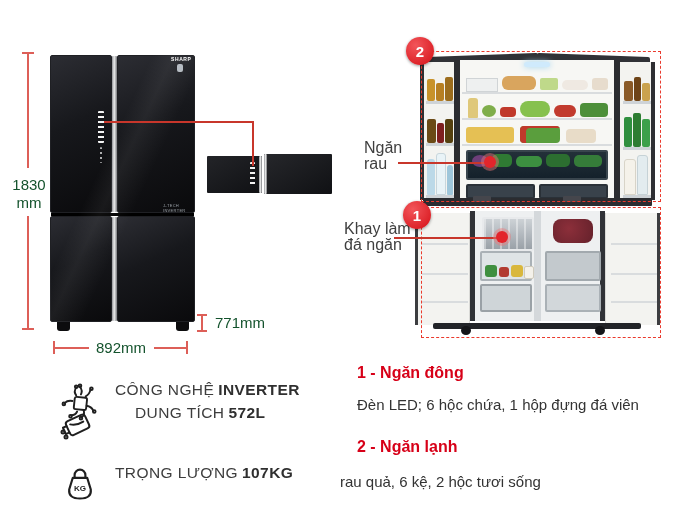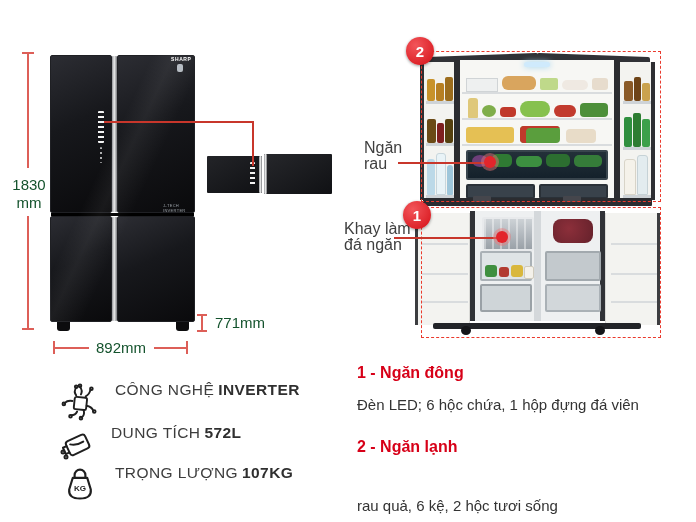--- a/index.html
+++ b/index.html
@@ -248,21 +248,21 @@
           <circle cx="35" cy="30" r="1.4"></circle>
           <circle cx="21" cy="37" r="1.4"></circle>
           <circle cx="10" cy="35" r="1.4"></circle>
       </svg>
     </div>
     <div class="feature-text">
       <span>CÔNG NGHỆ</span><b>INVERTER</b>
     </div>
   </div>
 
-  <div class="feature-row" style="left:56px;top:424px;">
+  <div class="feature-row" style="left:56px;top:404px;gap:24px;">
     <div class="feature-icon">
       <svg width="40" height="40" viewBox="0 0 40 40" fill="none" stroke="#1f1f1f" stroke-width="2" stroke-linecap="round" stroke-linejoin="round">
         <g transform="rotate(-25 20 20)">
           <rect x="11" y="13" width="21" height="15" rx="3"></rect>
           <path d="M11 17 h-4 v7 h4"></path>
           <path d="M15 17 q5 4 13 3"></path>
         </g>
         <circle cx="7" cy="27" r="1.5"></circle>
           <circle cx="10" cy="32" r="1.5"></circle>
       </svg>
@@ -282,15 +282,15 @@
     </div>
     <div class="feature-text">
       <span>TRỌNG LƯỢNG</span><b>107KG</b>
     </div>
   </div>
 
   <div class="note-title" style="left:357px;top:364px;">1 - Ngăn đông</div>
   <div class="note-line" style="left:357px;top:396px;">Đèn LED; 6 hộc chứa, 1 hộp đựng đá viên</div>
 
   <div class="note-title" style="left:357px;top:438px;">2 - Ngăn lạnh</div>
-  <div class="note-line" style="left:357px;top:473px;margin-top:24px;">rau quả, 6 kệ, 2 hộc tươi sống</div>
+  <div class="note-line" style="left:340px;top:473px;">rau quả, 6 kệ, 2 hộc tươi sống</div>
 
 </div>
 
 </body></html>

